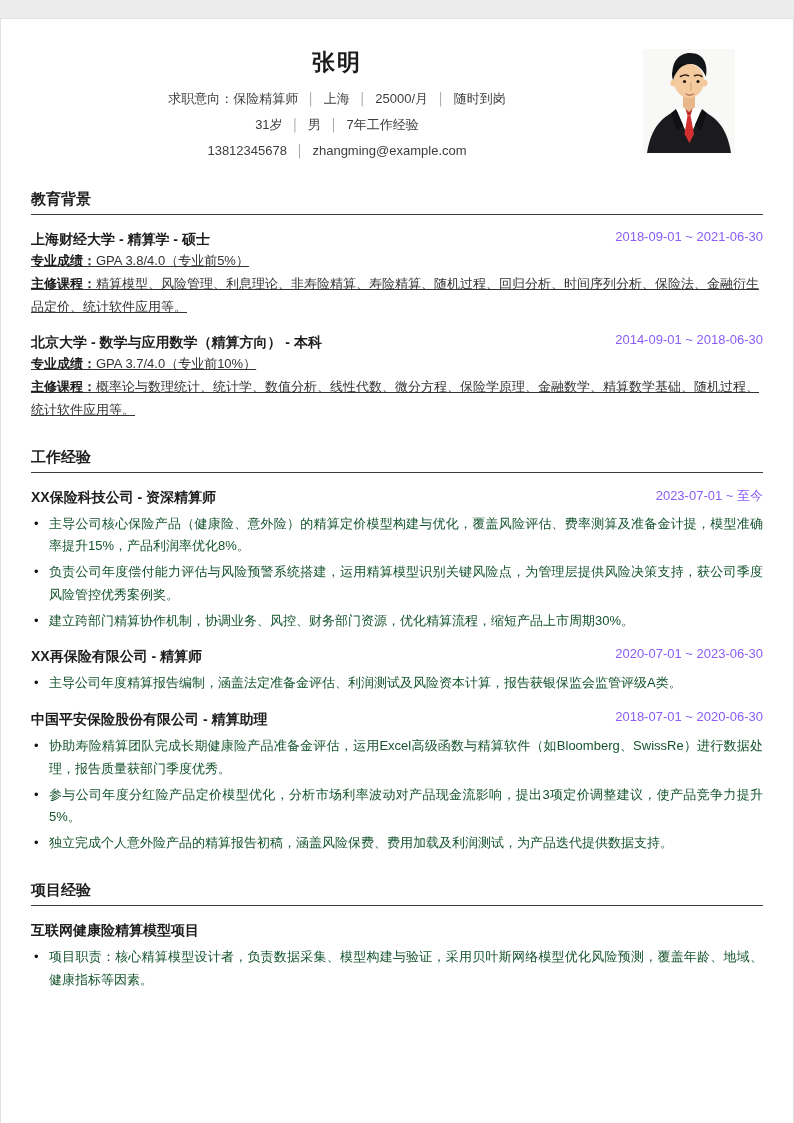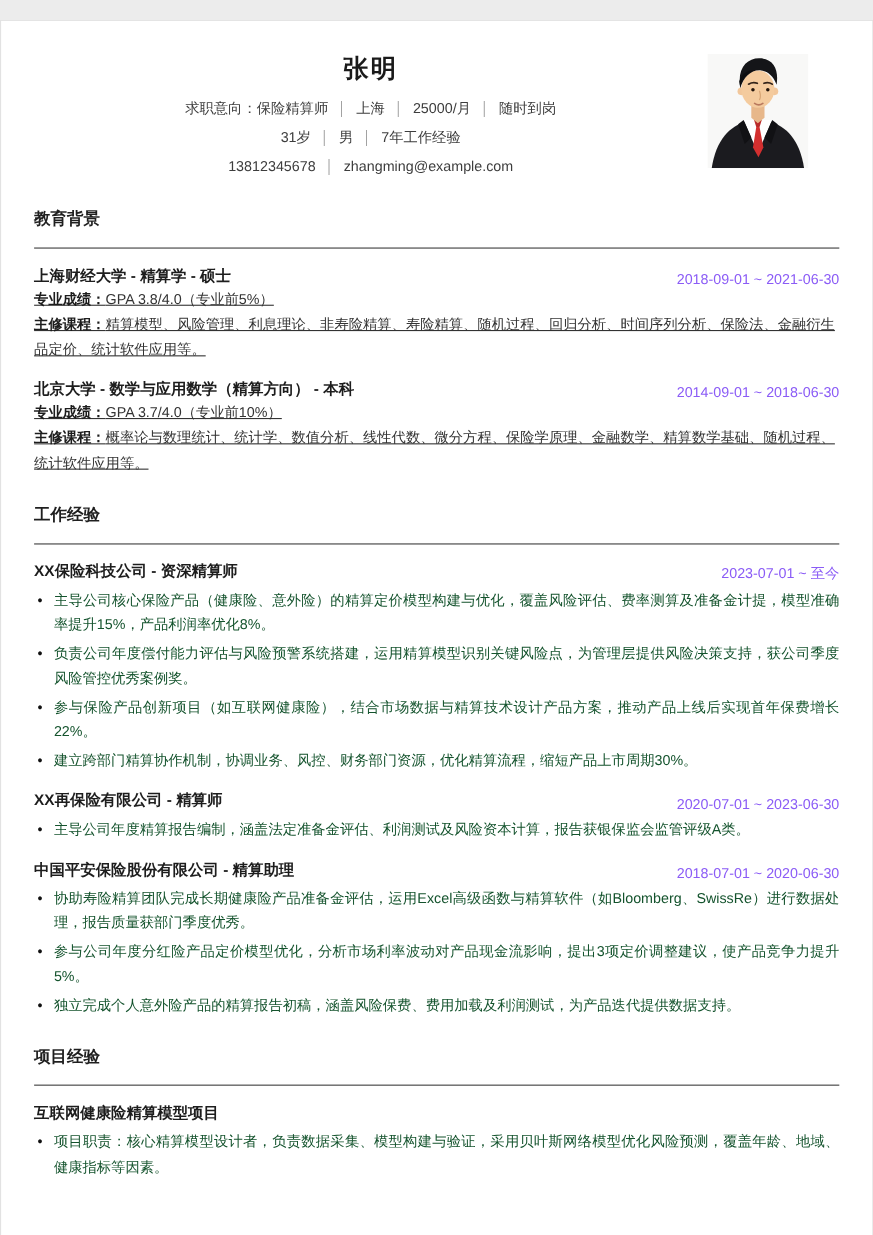--- a/index.html
+++ b/index.html
@@ -39,29 +39,29 @@
     height: 104px;
     overflow: hidden;
   }
   .photo svg { display: block; width: 100%; height: 100%; }
   
   .section { margin-top: 26px; }
   .section-title {
     font-size: 15px;
     font-weight: 700;
     color: #1f1f1f;
-    padding-bottom: 16px;
+    padding-bottom: 5px;
     border-bottom: 1px solid #3d3d3d;
     margin: 0;
   }
   .entry { margin-top: 14px; }
   .entry-head {
     display: flex;
     justify-content: space-between;
-    align-items: flex-end;
+    align-items: flex-start;
   }
   .entry-title { font-size: 14px; font-weight: 700; color: #1d1d1d; line-height: 1.5; }
   .entry-date { font-size: 13px; color: #8b5cf6; white-space: nowrap; font-weight: 400; }
   .kv { margin: 0; font-size: 13px; line-height: 1.75; color: #333; text-decoration: underline; }
   .kv .label { font-weight: 700; color: #1d1d1d; }
   ul.bullets { list-style: none; margin: 5px 0 0; padding: 0; }
   ul.bullets li {
     position: relative;
     padding-left: 18px;
     font-size: 13px;
@@ -160,21 +160,20 @@
     <h2 class="section-title">工作经验</h2>
 
     <div class="entry">
       <div class="entry-head">
         <span class="entry-title">XX保险科技公司 - 资深精算师</span>
         <span class="entry-date">2023-07-01 ~ 至今</span>
       </div>
       <ul class="bullets">
         <li>主导公司核心保险产品（健康险、意外险）的精算定价模型构建与优化，覆盖风险评估、费率测算及准备金计提，模型准确率提升15%，产品利润率优化8%。</li>
         <li>负责公司年度偿付能力评估与风险预警系统搭建，运用精算模型识别关键风险点，为管理层提供风险决策支持，获公司季度风险管控优秀案例奖。</li>
-        <li>参与保险产品创新项目（如互联网健康险），结合市场数据与精算技术设计产品方案，推动产品上线后实现首年保费增长22%。</li>
         <li>建立跨部门精算协作机制，协调业务、风控、财务部门资源，优化精算流程，缩短产品上市周期30%。</li>
       </ul>
     </div>
 
     <div class="entry">
       <div class="entry-head">
         <span class="entry-title">XX再保险有限公司 - 精算师</span>
         <span class="entry-date">2020-07-01 ~ 2023-06-30</span>
       </div>
       <ul class="bullets">

